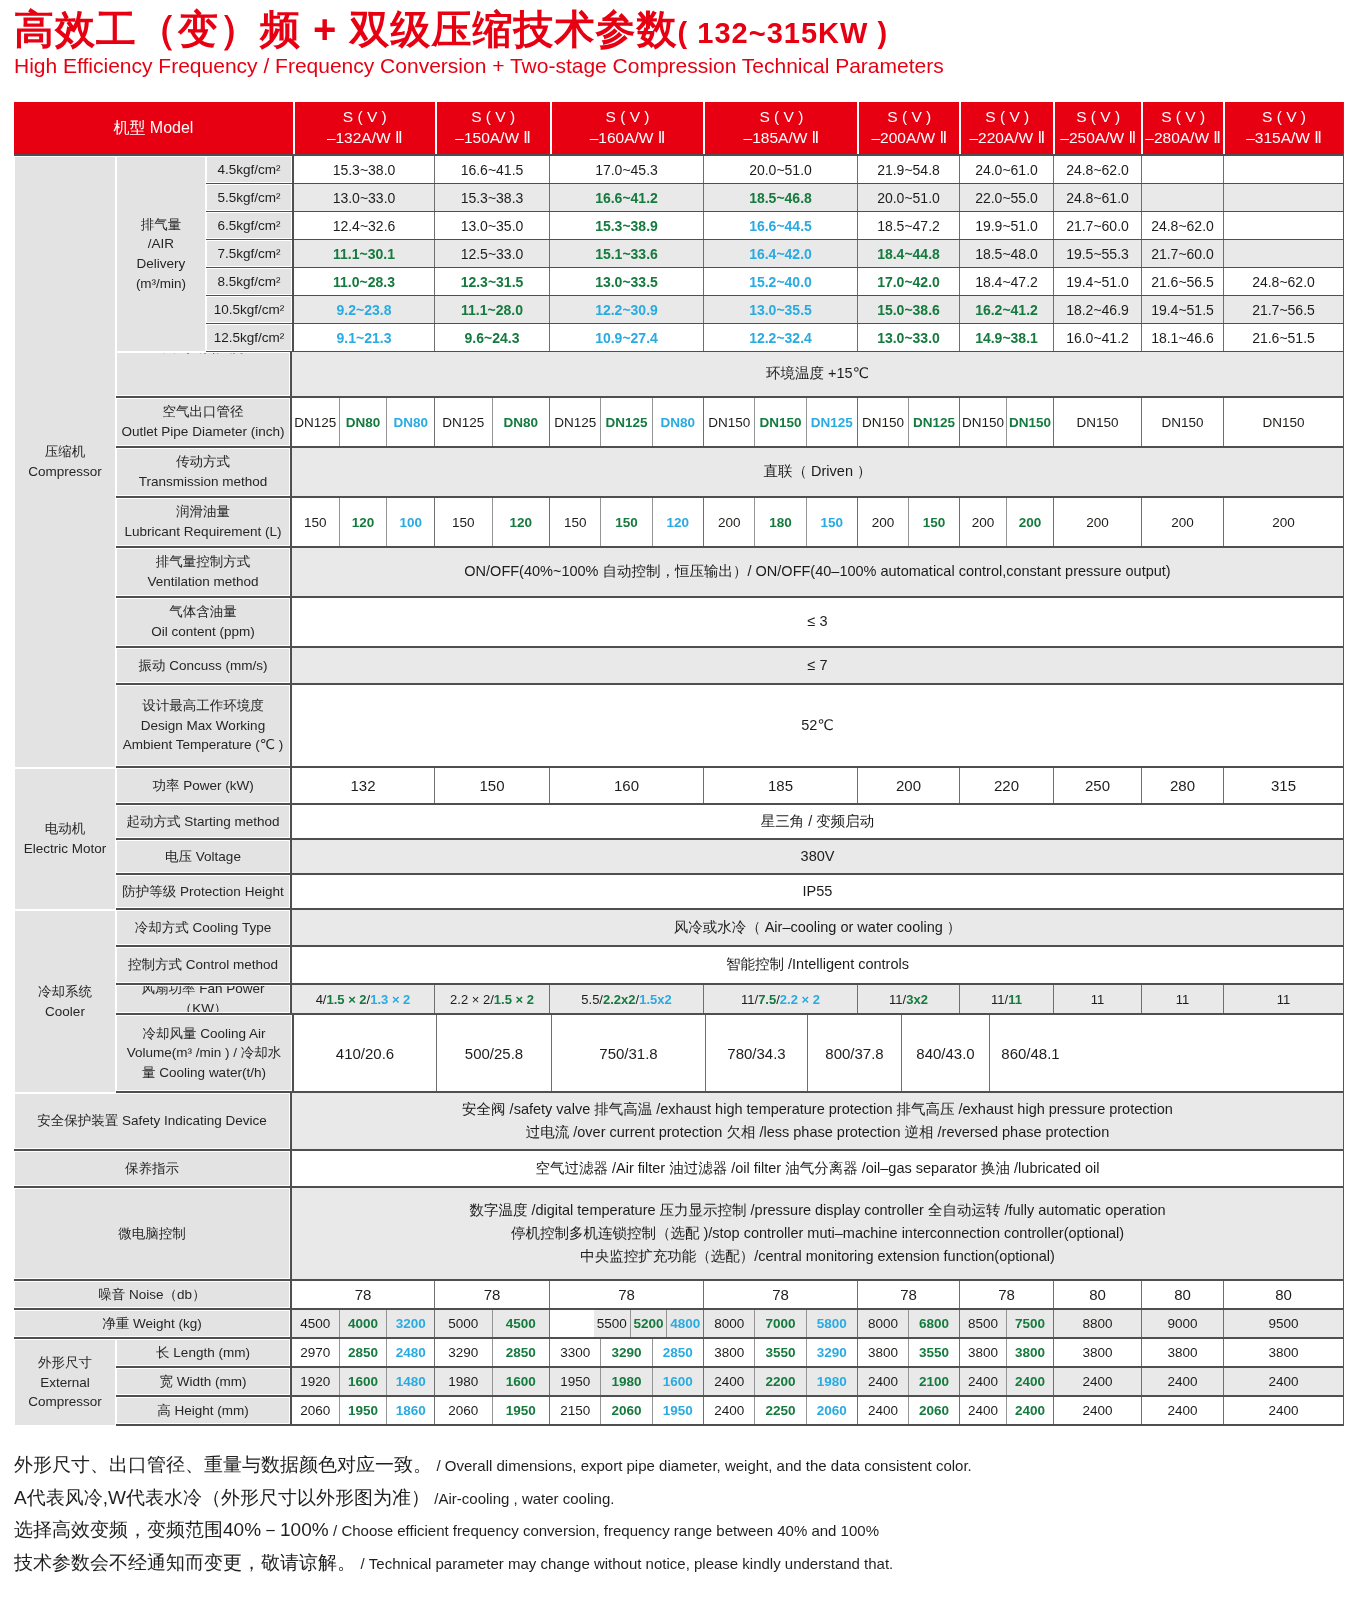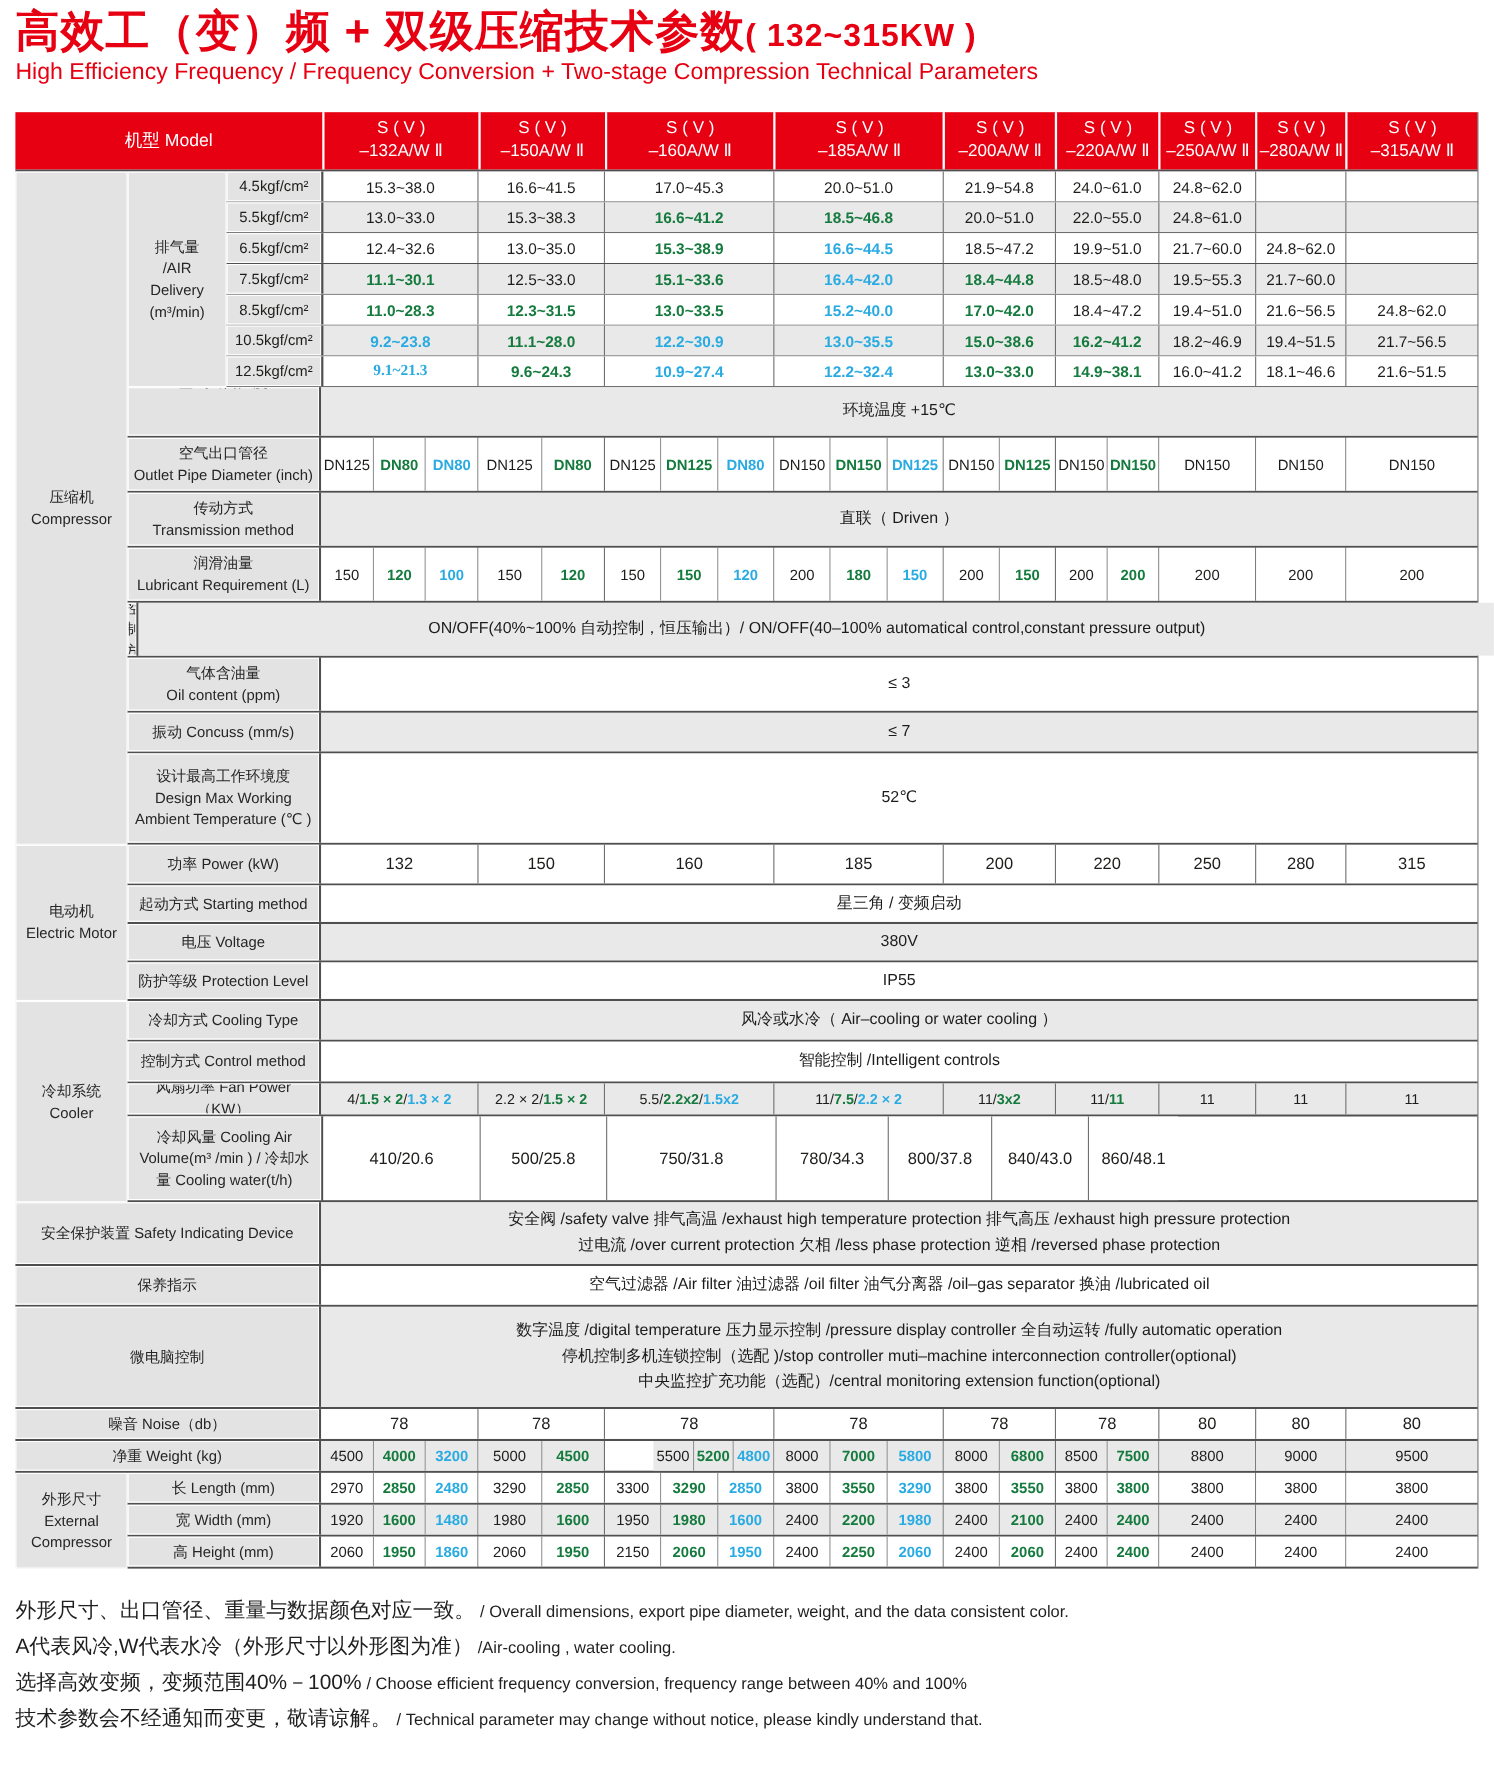--- a/index.html
+++ b/index.html
@@ -282,21 +282,21 @@
                 <div class="dcell shaded vl" style="width: 82px;">
                   <span class="seg" style="color: rgb(29, 29, 27);">19.4~51.5</span>
                 </div>
                 <div class="dcell shaded vl" style="width: 120px;">
                   <span class="seg" style="color: rgb(29, 29, 27);">21.7~56.5</span>
                 </div>
               </div>
               <div class="trow airrow" style="height: 28px;">
                 <div class="lcell pcell">12.5kgf/cm²</div>
                 <div class="dcell" style="width: 142px;">
-                  <span class="seg bold" style="color: rgb(41, 171, 226); font-family: Liberation Serif, serif;">9.1~21.3</span>
+                  <span class="seg bold" style="color: rgb(41, 171, 226);">9.1~21.3</span>
                 </div>
                 <div class="dcell vl" style="width: 115px;">
                   <span class="seg bold" style="color: rgb(20, 122, 61);">9.6~24.3</span>
                 </div>
                 <div class="dcell vl" style="width: 154px;">
                   <span class="seg bold" style="color: rgb(41, 171, 226);">10.9~27.4</span>
                 </div>
                 <div class="dcell vl" style="width: 154px;">
                   <span class="seg bold" style="color: rgb(41, 171, 226);">12.2~32.4</span>
                 </div>
@@ -499,21 +499,21 @@
                 </div>
               </div>
             </div>
           </div>
           <div class="trow" style="height: 50px;">
             <div class="lcell" style="width: 176px;">
               <div class="lab-line">排气量控制方式</div>
               <div class="lab-line">Ventilation method</div>
             </div>
             <div class="darea t-span">
-              <div class="dcell shaded span-cell" style="width: 1233px;">
+              <div class="dcell shaded span-cell" style="width: 1051px;">
                 <div class="span-line">ON/OFF(40%~100% 自动控制，恒压输出）/ ON/OFF(40–100% automatical control,constant pressure output)</div>
               </div>
             </div>
           </div>
           <div class="trow" style="height: 50px;">
             <div class="lcell" style="width: 176px;">
               <div class="lab-line">气体含油量</div>
               <div class="lab-line">Oil content (ppm)</div>
             </div>
             <div class="darea t-span">
@@ -601,21 +601,21 @@
               <div class="lab-line">电压 Voltage</div>
             </div>
             <div class="darea t-span">
               <div class="dcell shaded span-cell" style="width: 1051px;">
                 <div class="span-line">380V</div>
               </div>
             </div>
           </div>
           <div class="trow" style="height: 35px;">
             <div class="lcell" style="width: 176px;">
-              <div class="lab-line">防护等级 Protection Level</div>
+              <div class="lab-line">防护等级 Protection Height</div>
             </div>
             <div class="darea t-span">
               <div class="dcell span-cell" style="width: 1051px;">
                 <div class="span-line">IP55</div>
               </div>
             </div>
           </div>
         </div>
       </div>
       <div class="band">

